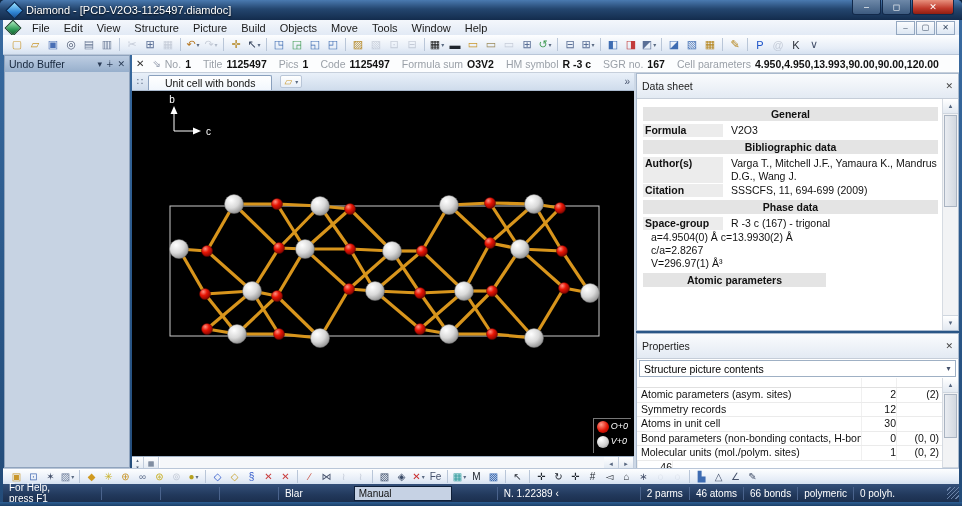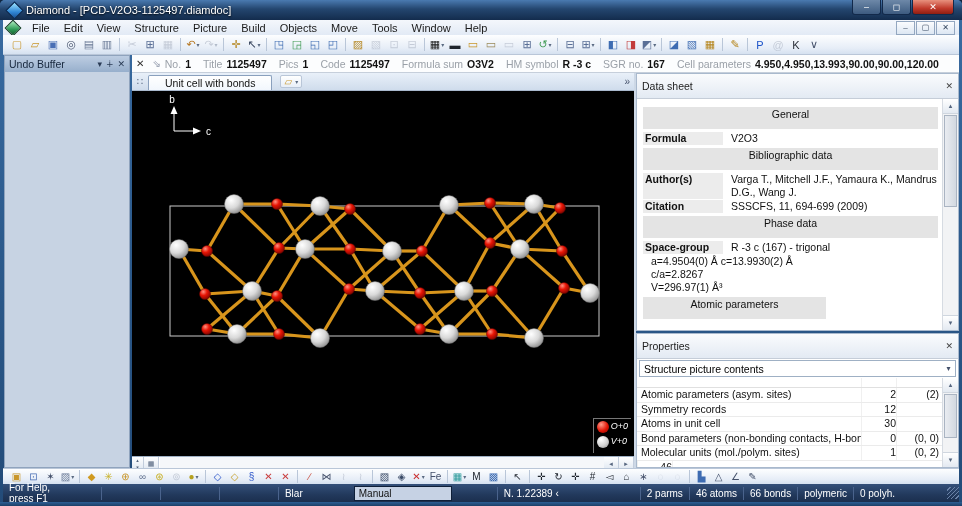--- a/index.html
+++ b/index.html
@@ -86,34 +86,34 @@
   #hscroll .track{flex:1;background:#f5f7fa;border-left:1px solid #fff;}
   #hscroll .right{display:flex;}
   
   #datasheet{position:absolute;left:636px;top:73px;width:323px;height:258px;
     background:#fff;border:1px solid #a9b9cd;box-sizing:border-box;display:flex;flex-direction:column;}
   .dockhead{height:16px;background:linear-gradient(#fafbfd,#e3eaf3);border-bottom:1px solid #c5cdd8;
     display:flex;align-items:center;font-size:10.5px;color:#222;padding:4px 5px;flex:0 0 auto;}
   .dockhead .x{margin-left:auto;color:#444;font-size:9px;}
   #ds-body{flex:1;display:flex;overflow:hidden;}
   #ds-content{flex:1;padding:5px 4px 0 6px;overflow:hidden;font-size:10.5px;color:#111;}
-  .ds-header{background:#e4e4e4;font-weight:normal;font-size:10.5px;text-align:center;
-    height:22px;line-height:14px;margin:3px 0 3px 0;}
+  .ds-header{background:#e4e4e4;font-weight:bold;font-size:10.5px;text-align:center;
+    height:14px;line-height:14px;margin:3px 0 3px 0;}
   .ds-header.narrow{width:62%;}
   .ds-row{display:flex;margin-bottom:1px;line-height:13px;}
   .ds-label{width:78px;flex:0 0 auto;background:#ececec;font-weight:bold;padding-left:2px;}
   .ds-value{flex:1;padding-left:8px;white-space:pre-line;}
   .vscroll{width:15px;flex:0 0 auto;background:#f2f3f5;border-left:1px solid #d6dbe2;
     display:flex;flex-direction:column;align-items:stretch;}
   .vsbtn{height:14px;font-size:7px;color:#55657e;display:flex;align-items:center;justify-content:center;
     background:linear-gradient(#fff,#e3e9f1);border-bottom:1px solid #cfd6df;}
   .vsbtn.bottom{margin-top:auto;border-top:1px solid #cfd6df;border-bottom:none;}
   .vthumb{height:90px;background:linear-gradient(90deg,#e9ecf1,#d2d8e0);border:1px solid #aab4c2;margin:1px;}
   #properties .vthumb{height:42px;}
-  #properties{position:absolute;left:636px;top:333px;width:323px;height:135px;
+  #properties{position:absolute;left:636px;top:333px;width:323px;height:150px;
     background:#fff;border:1px solid #a9b9cd;box-sizing:border-box;display:flex;flex-direction:column;}
   #prop-select{height:15px;margin:1px 2px;border:1px solid #9fb0c4;background:#fff;
     display:flex;align-items:center;font-size:10.5px;padding-left:4px;flex:0 0 auto;}
   #prop-select .dd{margin-left:auto;width:13px;text-align:center;color:#44506a;font-size:8px;}
   #prop-body{flex:1;display:flex;overflow:hidden;}
   #prop-rows{flex:1;overflow:hidden;font-size:10.5px;color:#111;}
   .prop-row{display:flex;height:13.5px;line-height:13.5px;border-bottom:1px solid #ebebeb;}
   .prop-row.spacer{height:9px;border-bottom:1px solid #e0e0e0;}
   .prop-name{flex:1;padding-left:4px;white-space:nowrap;overflow:hidden;}
   .prop-count{width:34px;text-align:right;flex:0 0 auto;border-left:1px solid #f0f0f0;}

